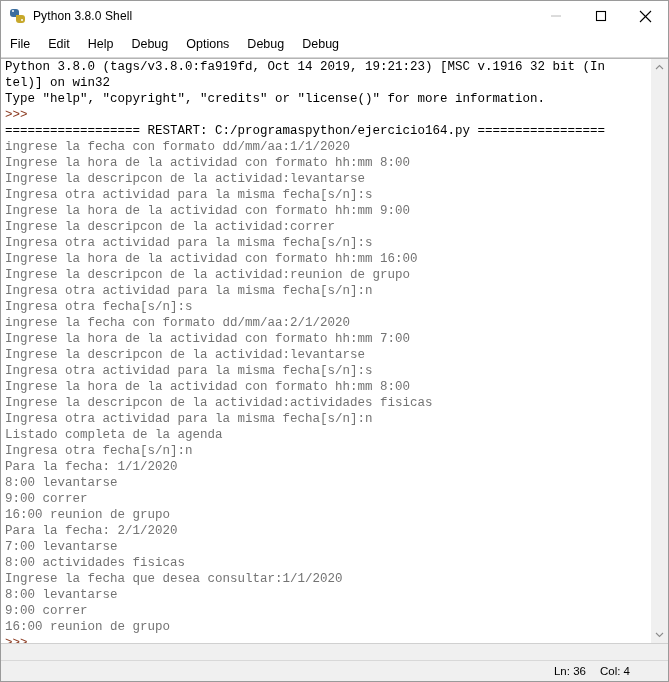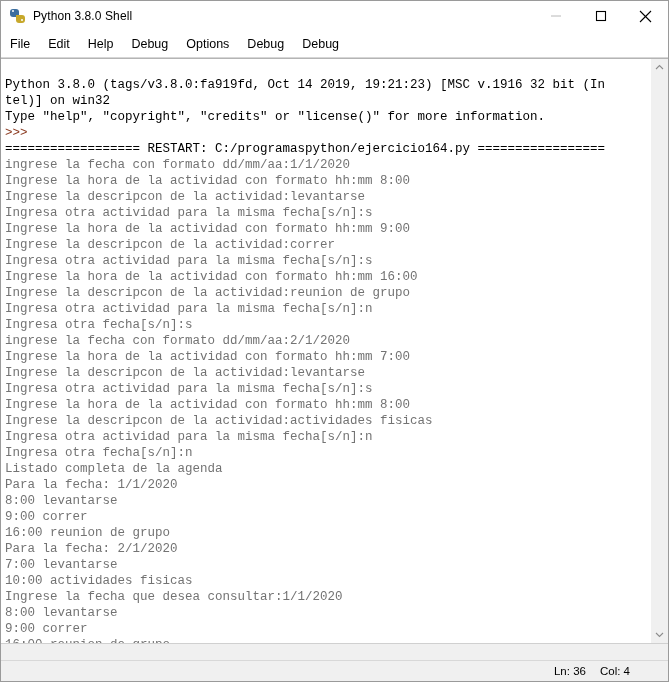--- a/index.html
+++ b/index.html
@@ -126,21 +126,21 @@
     display: flex;
     position: relative;
     overflow: hidden;
     background: #ffffff;
     border-top: 1px solid #b4b4b4;
   }
   #text-area {
     flex: 1 1 auto;
     overflow: hidden;
     background: #ffffff;
-    padding: 18px 0 0 4px;
+    padding: 0 0 0 4px;
     box-sizing: border-box;
   }
   .line {
     font-family: "Liberation Mono", "DejaVu Sans Mono", monospace;
     font-size: 12.5px;
     line-height: 16px;
     height: 16px;
     white-space: pre;
     color: #0000c0;
     letter-spacing: 0px;
@@ -271,29 +271,29 @@
         <div class="line blue">Ingrese la descripcon de la actividad:reunion de grupo</div>
         <div class="line blue">Ingresa otra actividad para la misma fecha[s/n]:n</div>
         <div class="line blue">Ingresa otra fecha[s/n]:s</div>
         <div class="line blue">ingrese la fecha con formato dd/mm/aa:2/1/2020</div>
         <div class="line blue">Ingrese la hora de la actividad con formato hh:mm 7:00</div>
         <div class="line blue">Ingrese la descripcon de la actividad:levantarse</div>
         <div class="line blue">Ingresa otra actividad para la misma fecha[s/n]:s</div>
         <div class="line blue">Ingrese la hora de la actividad con formato hh:mm 8:00</div>
         <div class="line blue">Ingrese la descripcon de la actividad:actividades fisicas</div>
         <div class="line blue">Ingresa otra actividad para la misma fecha[s/n]:n</div>
+        <div class="line blue">Listado completa de la agenda</div>
         <div class="line blue">Ingresa otra fecha[s/n]:n</div>
-        <div class="line blue">Listado completa de la agenda</div>
         <div class="line blue">Para la fecha: 1/1/2020</div>
         <div class="line blue">8:00 levantarse</div>
         <div class="line blue">9:00 correr</div>
         <div class="line blue">16:00 reunion de grupo</div>
         <div class="line blue">Para la fecha: 2/1/2020</div>
         <div class="line blue">7:00 levantarse</div>
-        <div class="line blue">10:00 actividades fisicas</div>
+        <div class="line blue">8:00 actividades fisicas</div>
         <div class="line blue">Ingrese la fecha que desea consultar:1/1/2020</div>
         <div class="line blue">8:00 levantarse</div>
         <div class="line blue">9:00 correr</div>
         <div class="line blue">16:00 reunion de grupo</div>
         <div class="line prompt">&gt;&gt;&gt; </div>
       </div>
 
     <div id="vscroll">
       <div class="sb-arrow">
         <svg width="9" height="7" viewBox="0 0 9 7">

